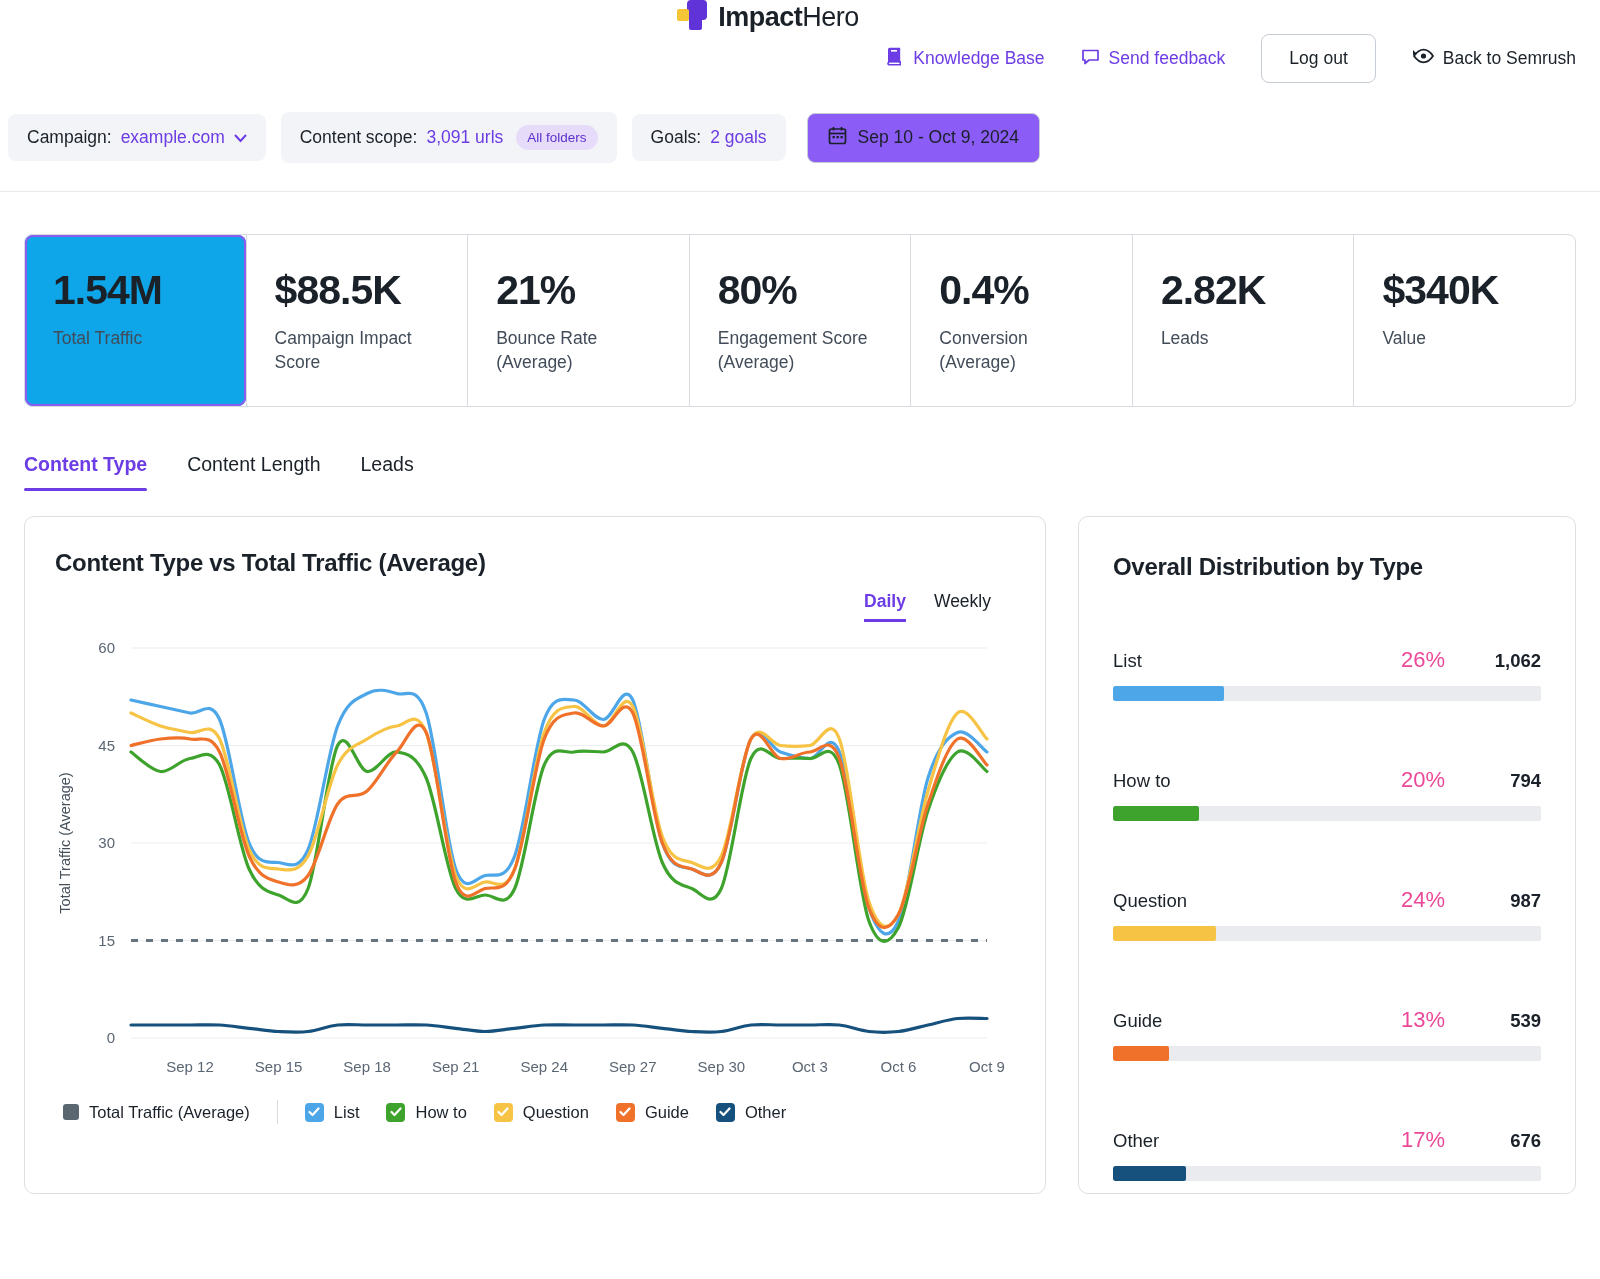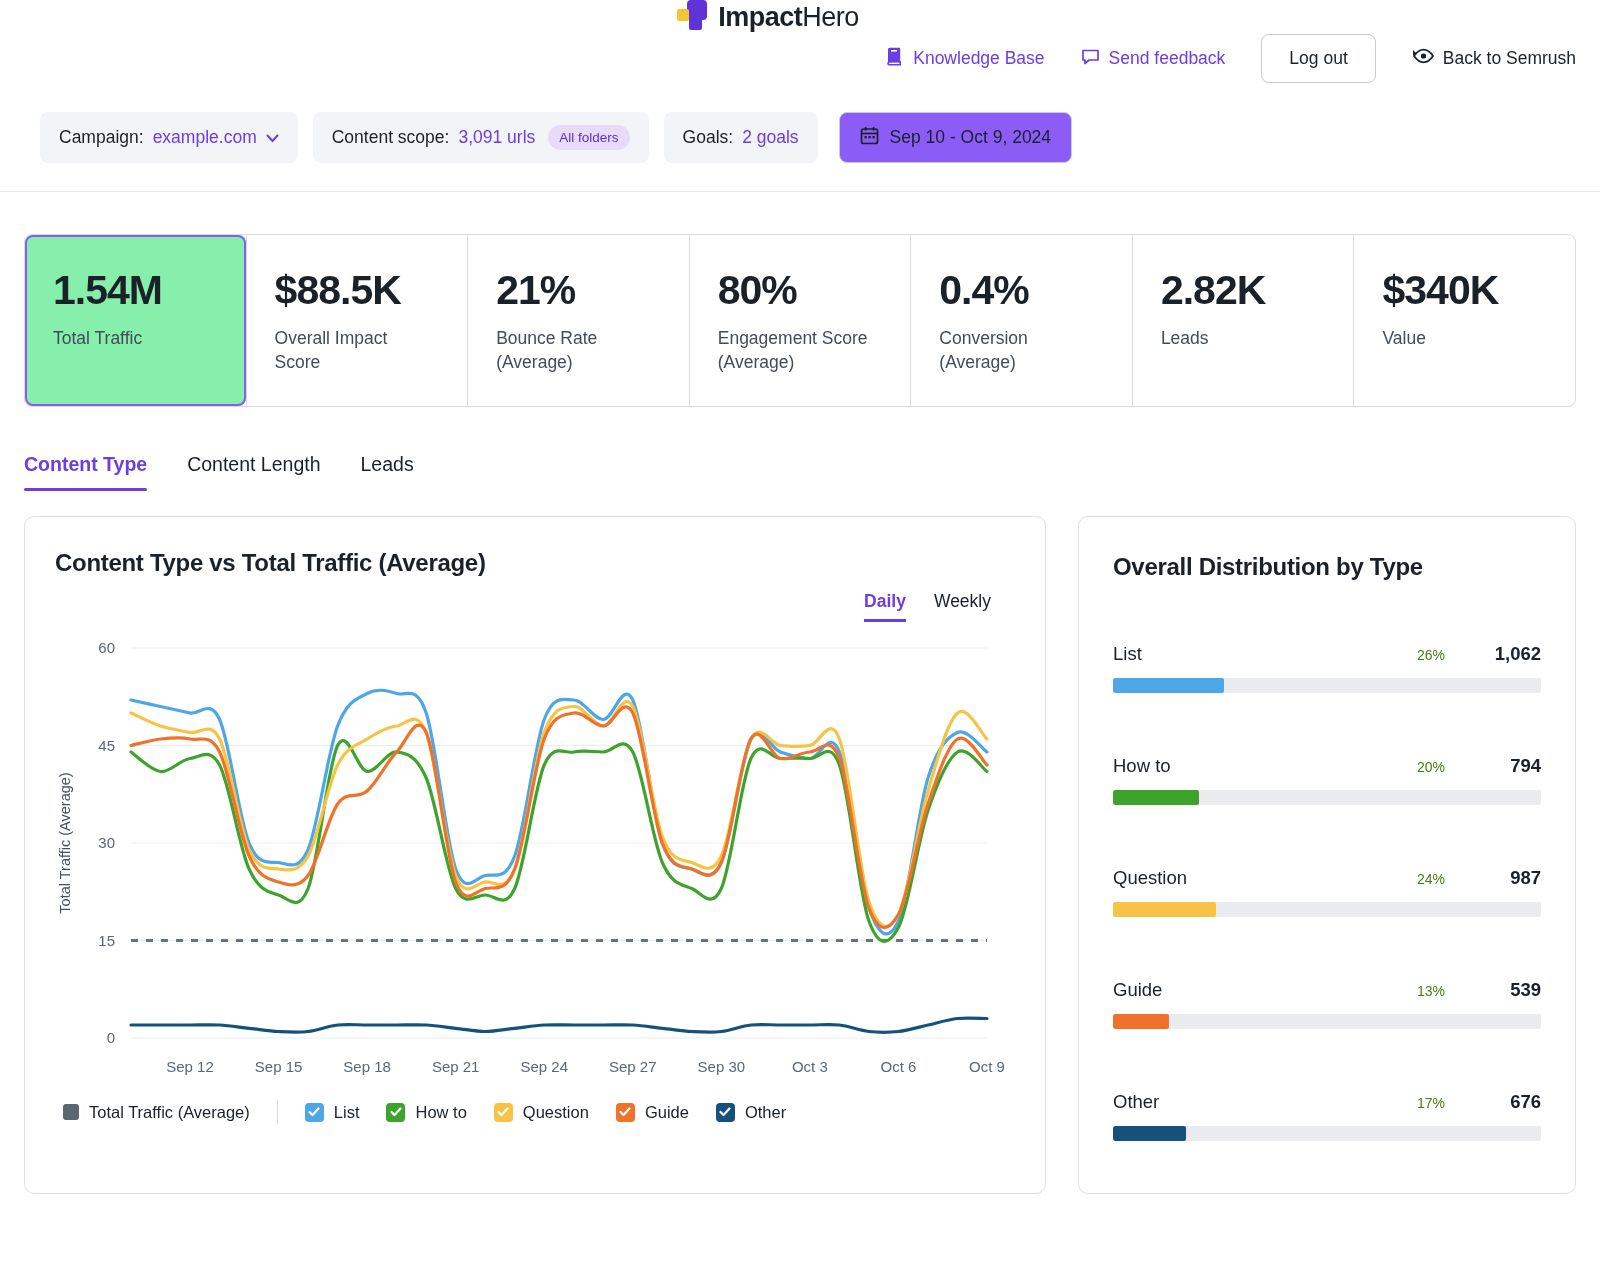--- a/index.html
+++ b/index.html
@@ -16,31 +16,31 @@
   .brand-text .hero { font-weight:400; }
   .mainnav { display:flex; gap:46px; height:88px; align-items:center; }
   .nav-item { font-size:17.5px; color:#1a2129; position:relative; height:88px; line-height:88px; cursor:pointer; }
   .nav-item.active { color:#6c3ce4; font-weight:600; }
   .nav-item.active::after { content:""; position:absolute; left:-6px; right:-6px; bottom:-3px; height:7px; background:#8a63ef; border-radius:4px; }
   .top-right { margin-left:auto; display:flex; align-items:center; gap:36px; }
   .hlink { color:#6c3ce4; font-size:17.5px; display:flex; align-items:center; gap:9px; cursor:pointer; }
   .logout-btn { border:1px solid #c6ccd3; background:#fff; border-radius:8px; padding:13px 27px; font-size:17.5px; cursor:pointer; font-family:inherit; color:#1a2129; }
   .back-link { display:flex; align-items:center; gap:9px; font-size:17.5px; cursor:pointer; }
   
-  .filterbar { display:flex; gap:15px; padding:24px 40px 28px; border-bottom:1px solid #e8eaee; }
+  .filterbar { display:flex; align-items:center; gap:15px; padding:24px 8px 28px; border-bottom:1px solid #e8eaee; }
   .pill { background:#f3f4f7; border-radius:8px; padding:13px 19px; font-size:17.5px; display:flex; align-items:center; gap:9px; cursor:pointer; }
   .pill .plabel { color:#1a2129; }
   .pill .pval { color:#6c3ce4; }
   .badge { background:#e6dcf9; color:#5d30cf; font-size:13.5px; padding:5px 11px; border-radius:13px; margin-left:4px; }
   .datebtn { background:#8b5cf6; border:1px solid #c6ccd3; border-radius:8px; padding:12px 20px; font-size:17.5px; display:flex; align-items:center; gap:11px; cursor:pointer; margin-left:6px; }
   
   .metrics { display:flex; margin:42px 24px 0; border:1px solid #d8dce1; border-radius:8px; }
   .metric { flex:1; padding:32px 28px; border-left:1px solid #d8dce1; cursor:pointer; }
   .metric:first-child { border-left:none; }
-  .metric.selected { box-shadow: inset 0 0 0 2px #8a5cf0; background:#86efac; border-radius:8px; }
+  .metric.selected { box-shadow: inset 0 0 0 2px #8a5cf0; background:#0ea5e9; border-radius:8px; }
   .metric .mv { font-size:41px; font-weight:800; letter-spacing:-1px; }
   .metric .ml { font-size:17.5px; color:#424c58; margin-top:13px; line-height:1.35; max-width:160px; }
   
   .tabs { display:flex; gap:40px; margin:46px 24px 0; border-bottom:1px solid transparent;align-items:flex-end; }
   .tab { font-size:19.5px; padding-bottom:15px; position:relative; cursor:pointer; color:#1a2129; }
   .tab.active { color:#6c3ce4; font-weight:600; }
   .tab.active::after { content:""; position:absolute; left:0; right:0; bottom:0; height:3.5px; background:#6c3ce4; border-radius:2px; }
   
   .cards { display:flex; gap:32px; margin:24px 24px 0; }
   .card { border:1px solid #dcdfe4; border-radius:10px; background:#fff; }
@@ -57,21 +57,21 @@
   .legend { display:flex; align-items:center; gap:27px; margin-top:16px; padding-left:8px; font-size:16.5px; }
   .leg-item { display:flex; align-items:center; gap:10px; }
   .leg-sq { width:16px; height:16px; border-radius:3px; }
   .leg-cb { width:19px; height:19px; border-radius:4px; display:flex; align-items:center; justify-content:center; cursor:pointer; }
   .leg-div { width:1px; height:24px; background:#d8dce1; }
   
   .drow { margin-top:36px; }
   .drow:first-of-type { margin-top:40px; }
   .dtop { display:flex; align-items:baseline; }
   .dlabel { flex:1; font-size:18.5px; }
-  .dpct { color:#4d7c0f; font-size:14px; margin-right:40px;margin-top:30px; }
+  .dpct { color:#ec4899; font-size:22px; margin-right:40px;margin-top:30px; }
   .dval { font-weight:700; font-size:18.5px; min-width:56px; text-align:right; }
   .dbar { height:15px; background:#e9ebee; border-radius:2px; margin-top:13px; position:relative; overflow:hidden; }
   .dfill { position:absolute; left:0; top:0; bottom:0; border-radius:2px; }
 </style>
 </head>
 <body>
 
 <header class="topbar">
   <div class="brand">
     <span>
@@ -151,21 +151,21 @@
   </div>
 </div>
 
 <div class="metrics">
   <div class="metric selected">
     <div class="mv">1.54M</div>
     <div class="ml">Total Traffic</div>
   </div>
   <div class="metric">
     <div class="mv">$88.5K</div>
-    <div class="ml">Overall Impact Score</div>
+    <div class="ml">Campaign Impact Score</div>
   </div>
   <div class="metric">
     <div class="mv">21%</div>
     <div class="ml">Bounce Rate (Average)</div>
   </div>
   <div class="metric">
     <div class="mv">80%</div>
     <div class="ml">Engagement Score (Average)</div>
   </div>
   <div class="metric">

